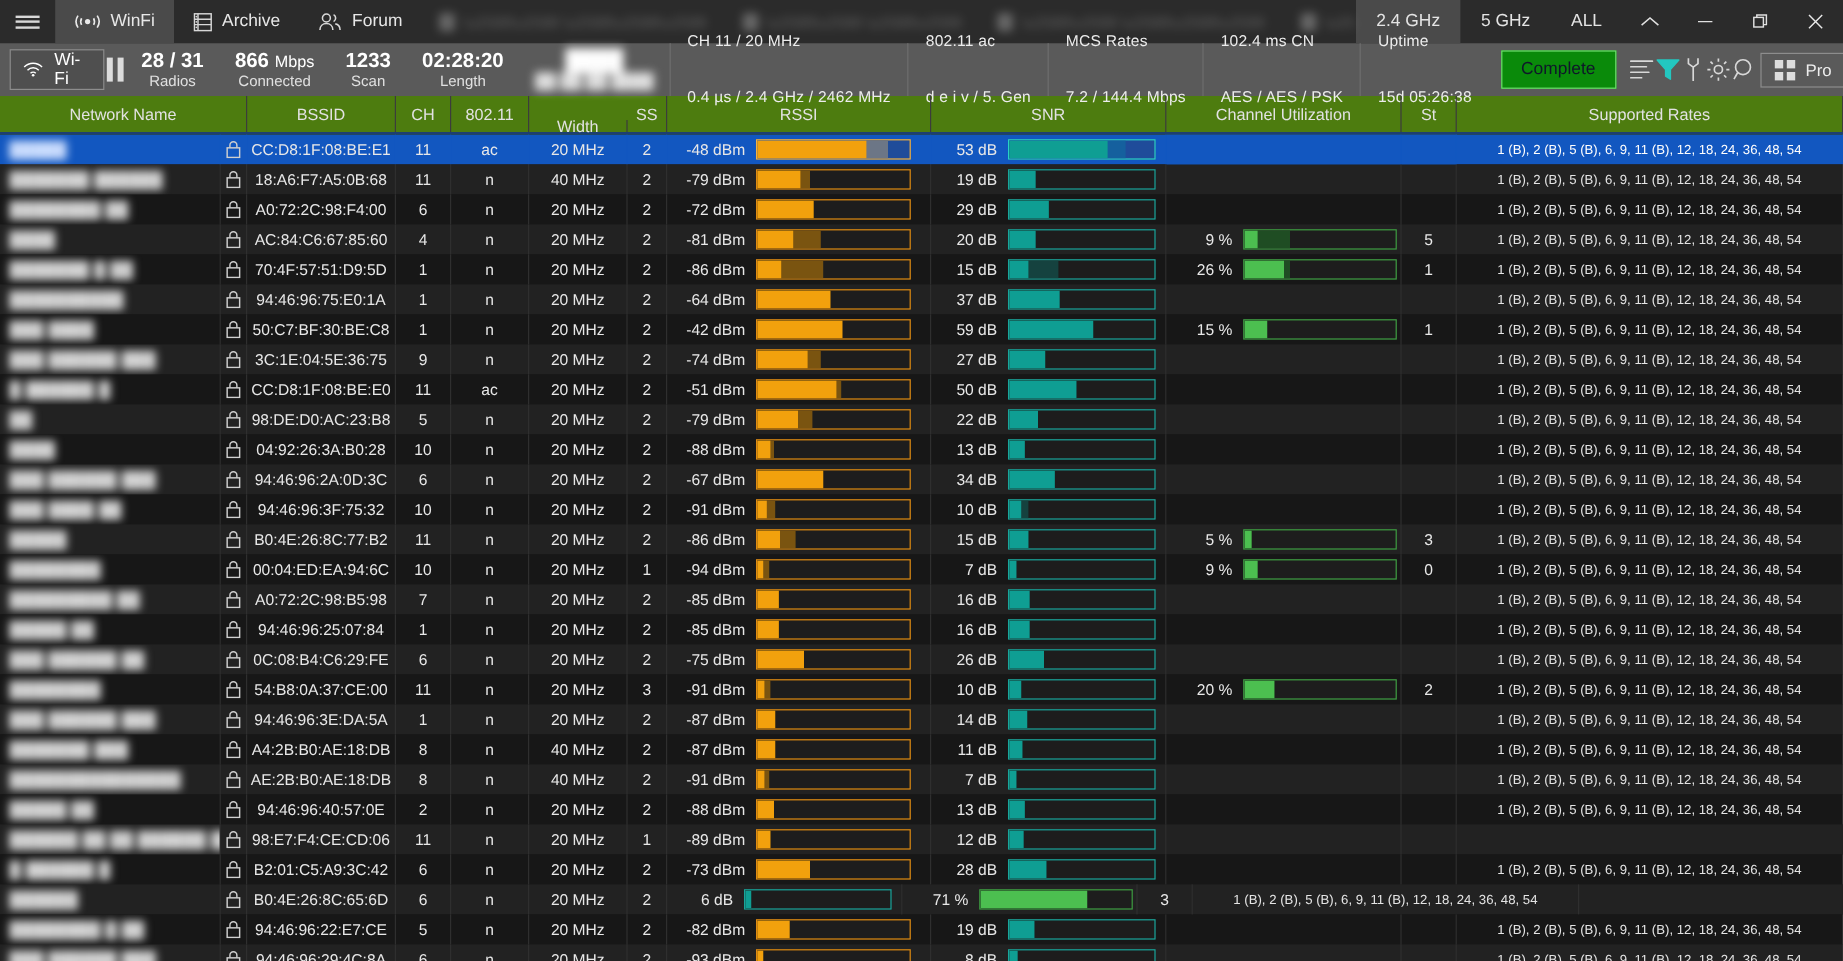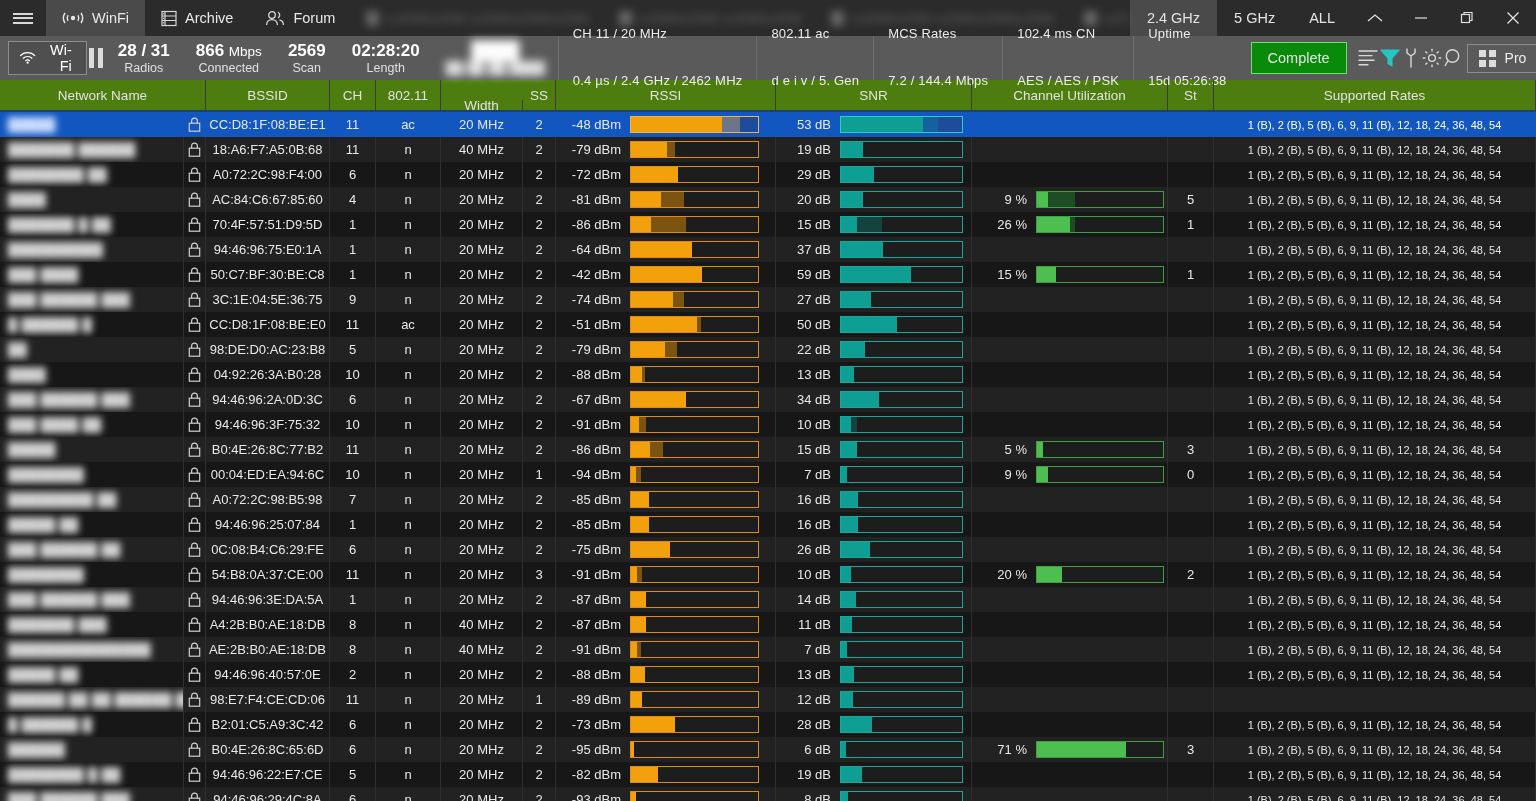--- a/index.html
+++ b/index.html
@@ -39,42 +39,42 @@
 
   
   .toolbar {
     height: 44px; display: flex; align-items: stretch;
     background: #5a5a5a;
   }
   .tb-wifi {
     margin: 5px 0 5px 8px; padding: 0 14px 0 10px;
     display: flex; align-items: center; gap: 9px;
     border: 1px solid #8d8d8d; background: #4f4f4f;
-    font-size: 14.5px; color: #fff; cursor: pointer; text-align: right;
+    font-size: 14.5px; color: #fff; cursor: pointer;
   }
   .tb-pause { width: 46px; display: flex; align-items: center; justify-content: center; cursor: pointer; }
   .tb-pause i { width: 5px; height: 20px; background: #dcdcdc; display: inline-block; margin: 0 2px; }
   .stat {
     display: flex; flex-direction: column; align-items: center; justify-content: center;
     padding: 0 13px; line-height: 1.25;
   }
   .stat .v { font-size: 17px; font-weight: bold; color: #ffffff; white-space: nowrap; }
   .stat .v .unit { font-weight: normal; font-size: 13.5px; }
   .stat .l { font-size: 12.5px; color: #e0e0e0; white-space: nowrap; }
   .stat-blur { filter: blur(4px); }
   .divcell {
     display: flex; flex-direction: column; justify-content: center;
     padding: 0 14px; line-height: 1.45; border-left: 1px solid #6e6e6e;
     font-size: 13px; color: #ececec; white-space: nowrap;
   }
   .divcell .r1 { letter-spacing: .2px; }
   .divcell .r2 { letter-spacing: .2px; margin-top: 28px; }
   .complete-btn {
     align-self: center; margin: 0 10px;
-    background: #0a8a0a; border: 1px solid #6fe06f; color: #e5e5e5;
+    background: #0a8a0a; border: 1px solid #6fe06f; color: #0f172a;
     font-size: 14.5px; padding: 7px 16px; cursor: pointer;
   }
   .tb-spacer { flex: 1; }
   .tb-icon { width: 48px; display: flex; align-items: center; justify-content: center; cursor: pointer; }
   .tb-pro {
     align-self: center; margin: 0 9px 0 2px; padding: 5px 11px;
     border: 1px solid #8d8d8d; display: flex; align-items: center; gap: 9px;
     font-size: 14px; color: #eee; cursor: pointer;
   }
   .pro-grid { display: grid; grid-template-columns: 7px 7px; grid-template-rows: 7px 7px; gap: 3px; }
@@ -271,21 +271,21 @@
 
   <div class="stat">
     <div class="v">28 / 31</div>
     <div class="l">Radios</div>
   </div>
   <div class="stat">
     <div class="v"><span>866</span> <span class="unit">Mbps</span></div>
     <div class="l">Connected</div>
   </div>
   <div class="stat">
-    <div class="v">2569</div>
+    <div class="v">1233</div>
     <div class="l">Scan</div>
   </div>
   <div class="stat">
     <div class="v">02:28:20</div>
     <div class="l">Length</div>
   </div>
   <div class="stat stat-blur">
     <div class="v">████</div>
     <div class="l">██ ██ ██ ████</div>
   </div>
@@ -1347,27 +1347,20 @@
             <rect x="1.3" y="6.2" width="10.4" height="8"></rect>
             <path d="M3.6 6.2V4.1a2.9 2.9 0 0 1 5.8 0v2.1"></path>
           </g>
         </svg>
       </div>
       <div class="c c-bssid">B0:4E:26:8C:65:6D</div>
       <div class="c c-ch">6</div>
       <div class="c c-std">n</div>
       <div class="c c-width">20 MHz</div>
       <div class="c c-ss">2</div>
-      <div class="c c-rssi">
-        <span class="numlbl">-95 dBm</span>
-        <div class="bar-wrap bar-rssi">
-          <div class="fill fill-rssi-avg" style="width: 2%;"></div>
-          <div class="fill fill-rssi" style="width: 2%;"></div>
-        </div>
-      </div>
       <div class="c c-snr">
         <span class="numlbl" style="width: 64px;">6 dB</span>
         <div class="bar-wrap bar-snr">
           <div class="fill fill-snr-avg" style="width: 4%;"></div>
           <div class="fill fill-snr" style="width: 4%;"></div>
         </div>
       </div>
       <div class="c c-cu">
         <span class="numlbl" style="width: 64px;">71 %</span>
         <div class="bar-wrap bar-cu">

